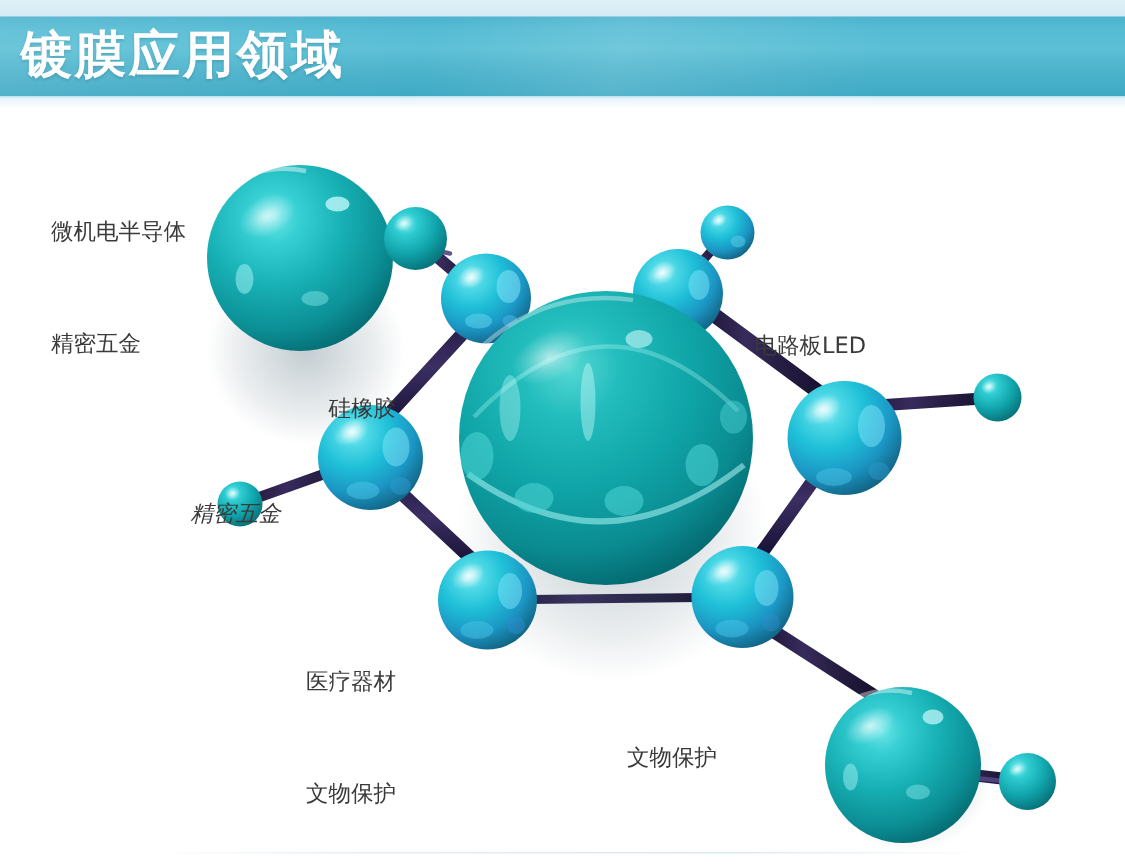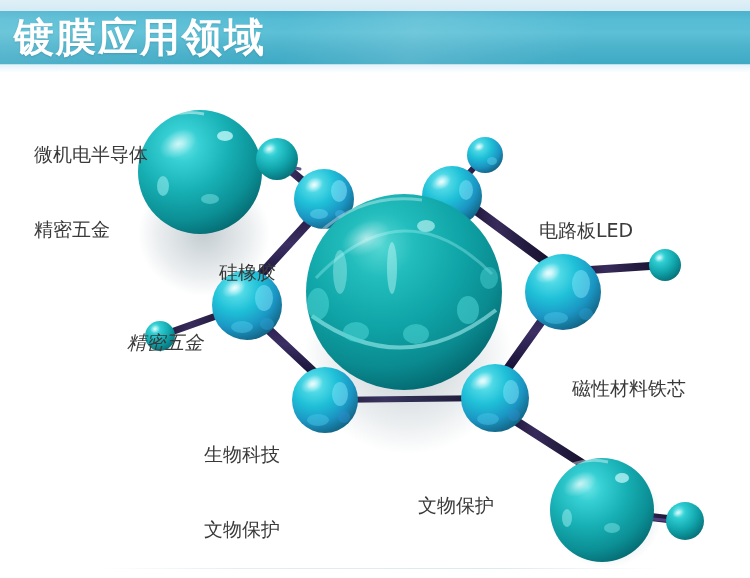--- a/index.html
+++ b/index.html
@@ -32,35 +32,35 @@
     content:"";position:absolute;left:0;top:0;width:100%;height:100%;
     background:linear-gradient(105deg,rgba(255,255,255,.10) 0%,rgba(255,255,255,0) 38%,
                rgba(255,255,255,.12) 55%,rgba(255,255,255,0) 78%);
   }
   .banner-fade{
     position:absolute;left:0;top:64px;width:750px;height:9px;
     background:linear-gradient(to bottom,rgba(220,240,248,.85),rgba(255,255,255,0));
   }
   .banner-title{
     position:absolute;left:14px;top:13px;
-    font-size:40px;font-weight:bold;color:#ffffff;
+    font-size:34px;font-weight:bold;color:#ffffff;
     letter-spacing:2px;line-height:48px;
     text-shadow:0 1px 2px rgba(0,60,80,.18);
     white-space:nowrap;
   }
 
   
   #art{position:absolute;left:0;top:66px;width:750px;height:512px;}
   #art svg{display:block;}
 
   
   .lbl{
     position:absolute;
     color:#3a3a3a;
-    font-size:19px;
+    font-size:15px;
     line-height:23px;
     white-space:pre;
     font-family:"DejaVu Sans","Liberation Sans",sans-serif;
   }
   .lbl.two{line-height:25px;}
 
   .footline{
     position:absolute;left:100px;top:568px;width:560px;height:1px;
     background:linear-gradient(to right,rgba(255,255,255,0),#e3eef3 25%,#dbe9f0 70%,rgba(255,255,255,0));
   }
@@ -280,38 +280,35 @@
       <ellipse cx="678" cy="447" rx="6" ry="4" fill="url(#gSpec)" opacity=".8" transform="rotate(-25 678 447)"></ellipse>
     </g>
   </svg>
   </div>
 
   <div class="lbl two" style="left:34px;top:92px;">
     <div>微机电半导体</div>
     <div>精密五金</div>
   </div>
 
-  <div class="lbl" style="left:503px;top:173px;margin-left:36px;">
+  <div class="lbl" style="left:503px;top:173px;">
     <div>电路板LED</div>
   </div>
 
   <div class="lbl" style="left:219px;top:215px;">
     <div>硅橡胶</div>
   </div>
 
   <div class="lbl" style="left:127px;top:285px;font-style:italic;">
     <div>精密五金</div>
   </div>
 
-  <div class="lbl" style="left:572px;top:331px;">
-    <div>磁性材料铁芯</div>
-  </div>
 
   <div class="lbl two" style="left:204px;top:392px;">
-    <div>生物科技</div>
+    <div>医疗器材</div>
     <div>文物保护</div>
   </div>
 
   <div class="lbl" style="left:418px;top:448px;">
     <div>文物保护</div>
   </div>
 
 
   <div class="footline"></div>
 </div>

